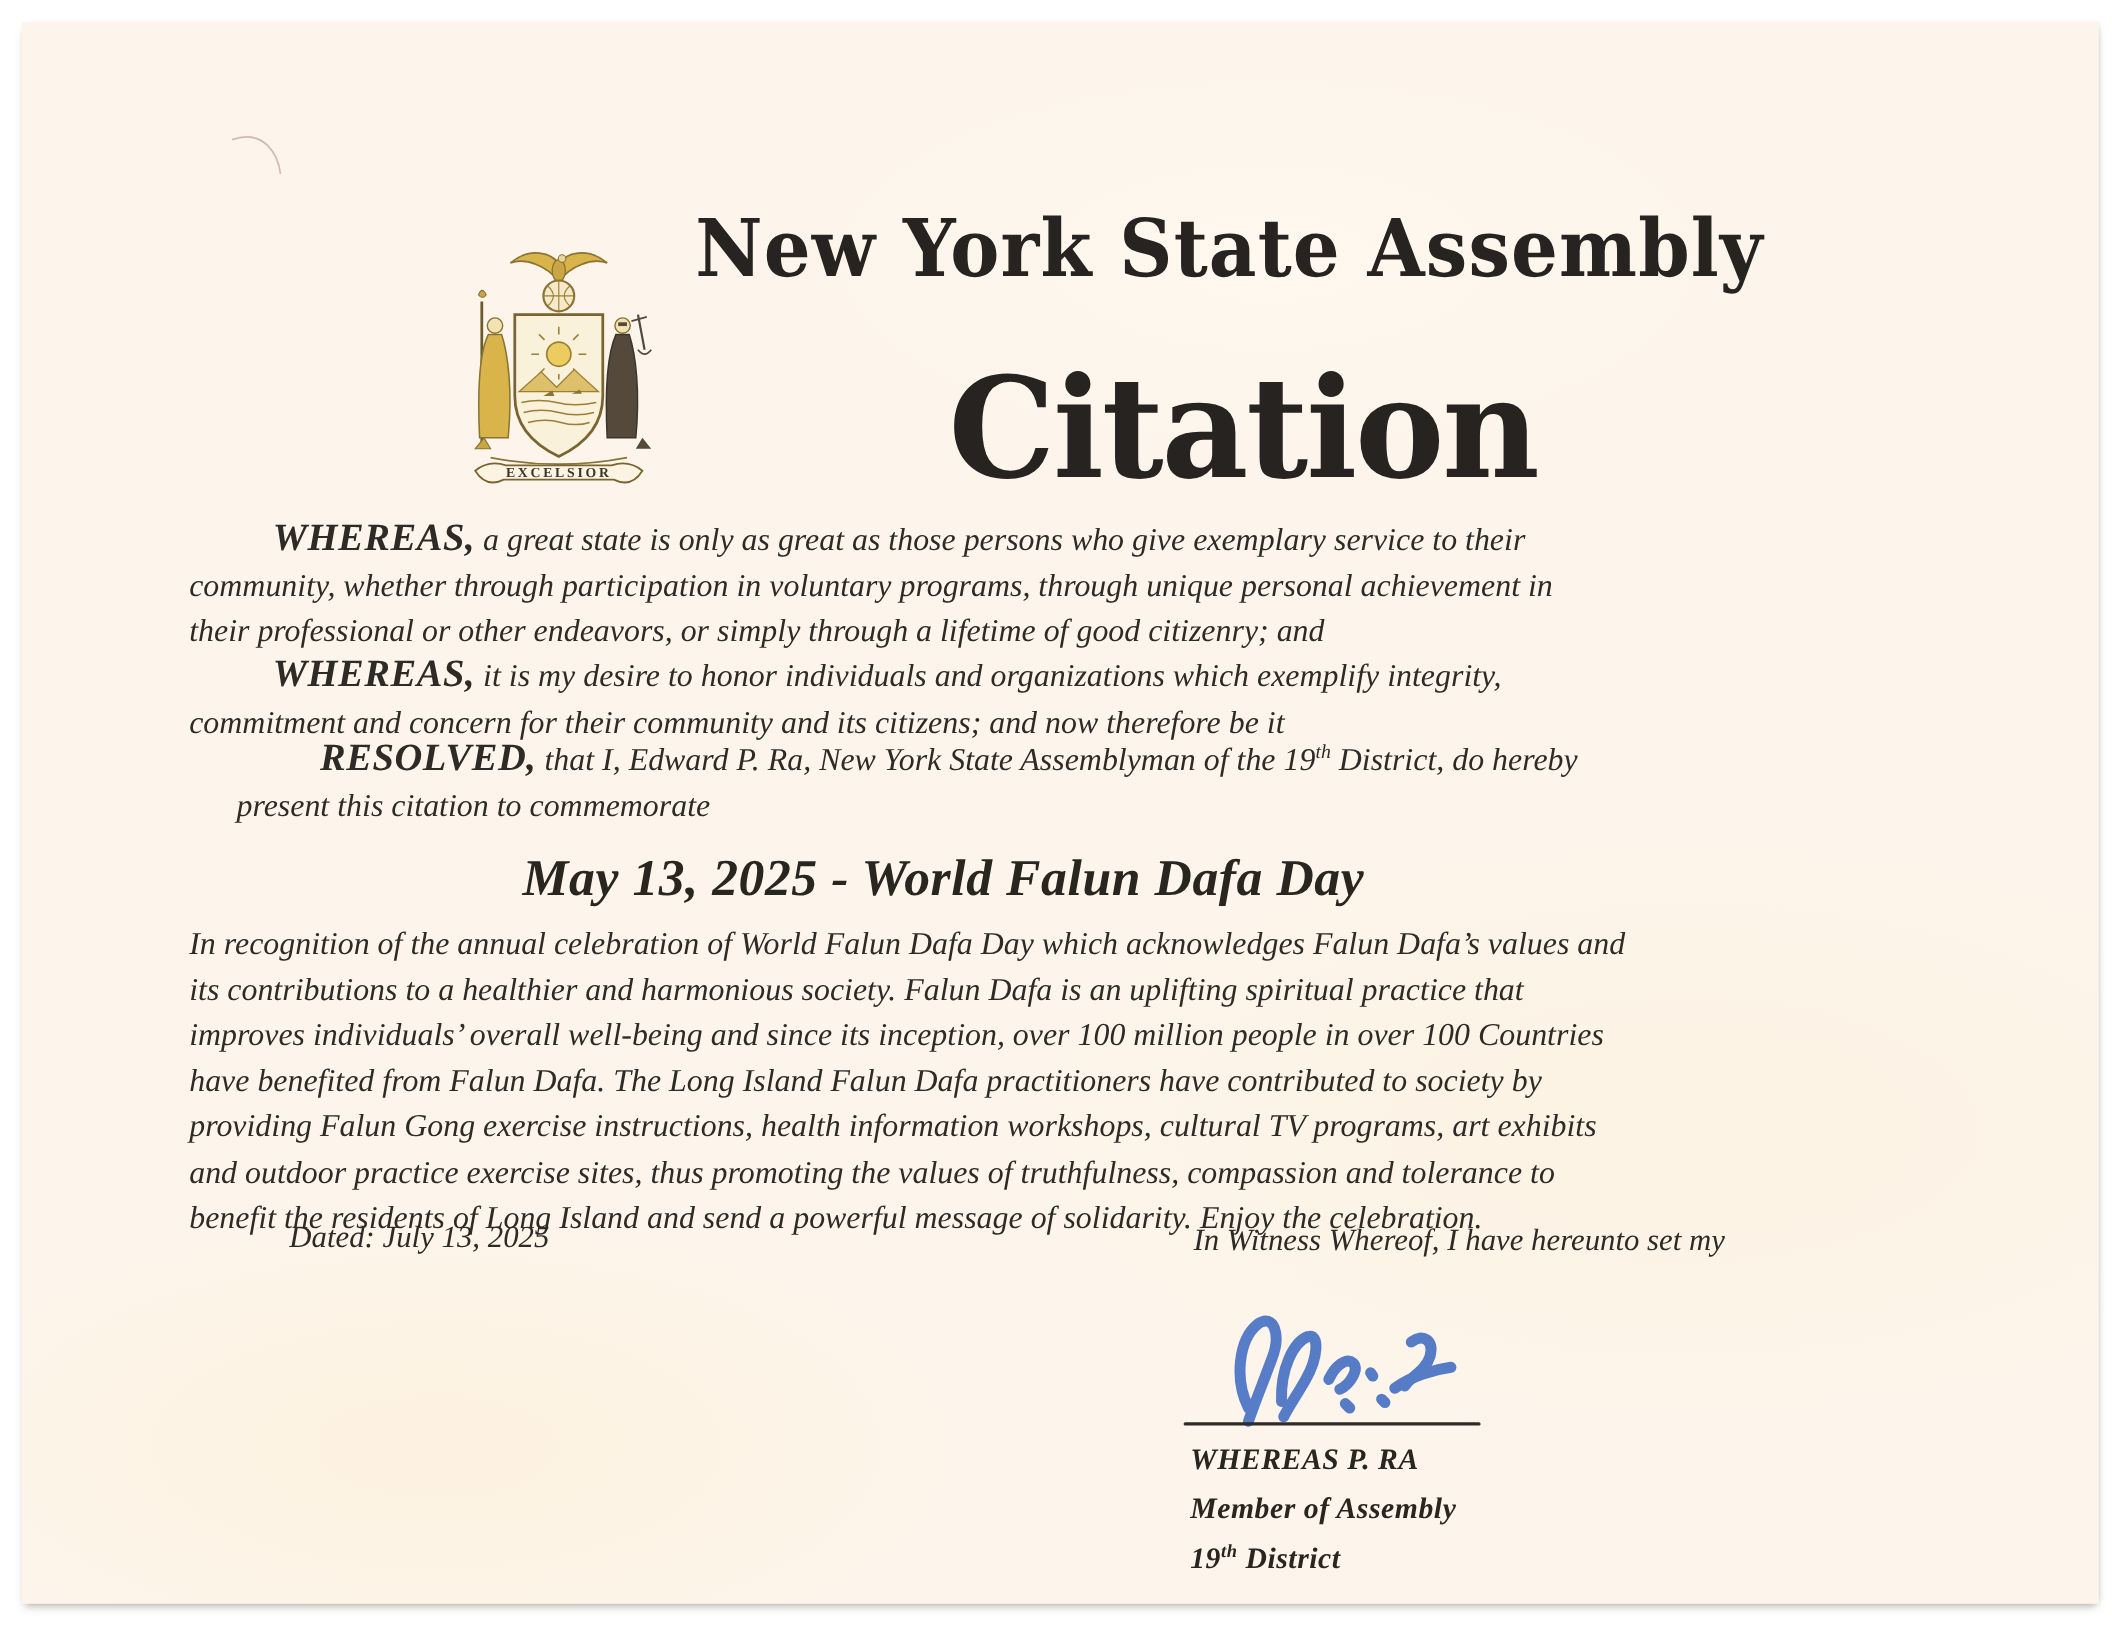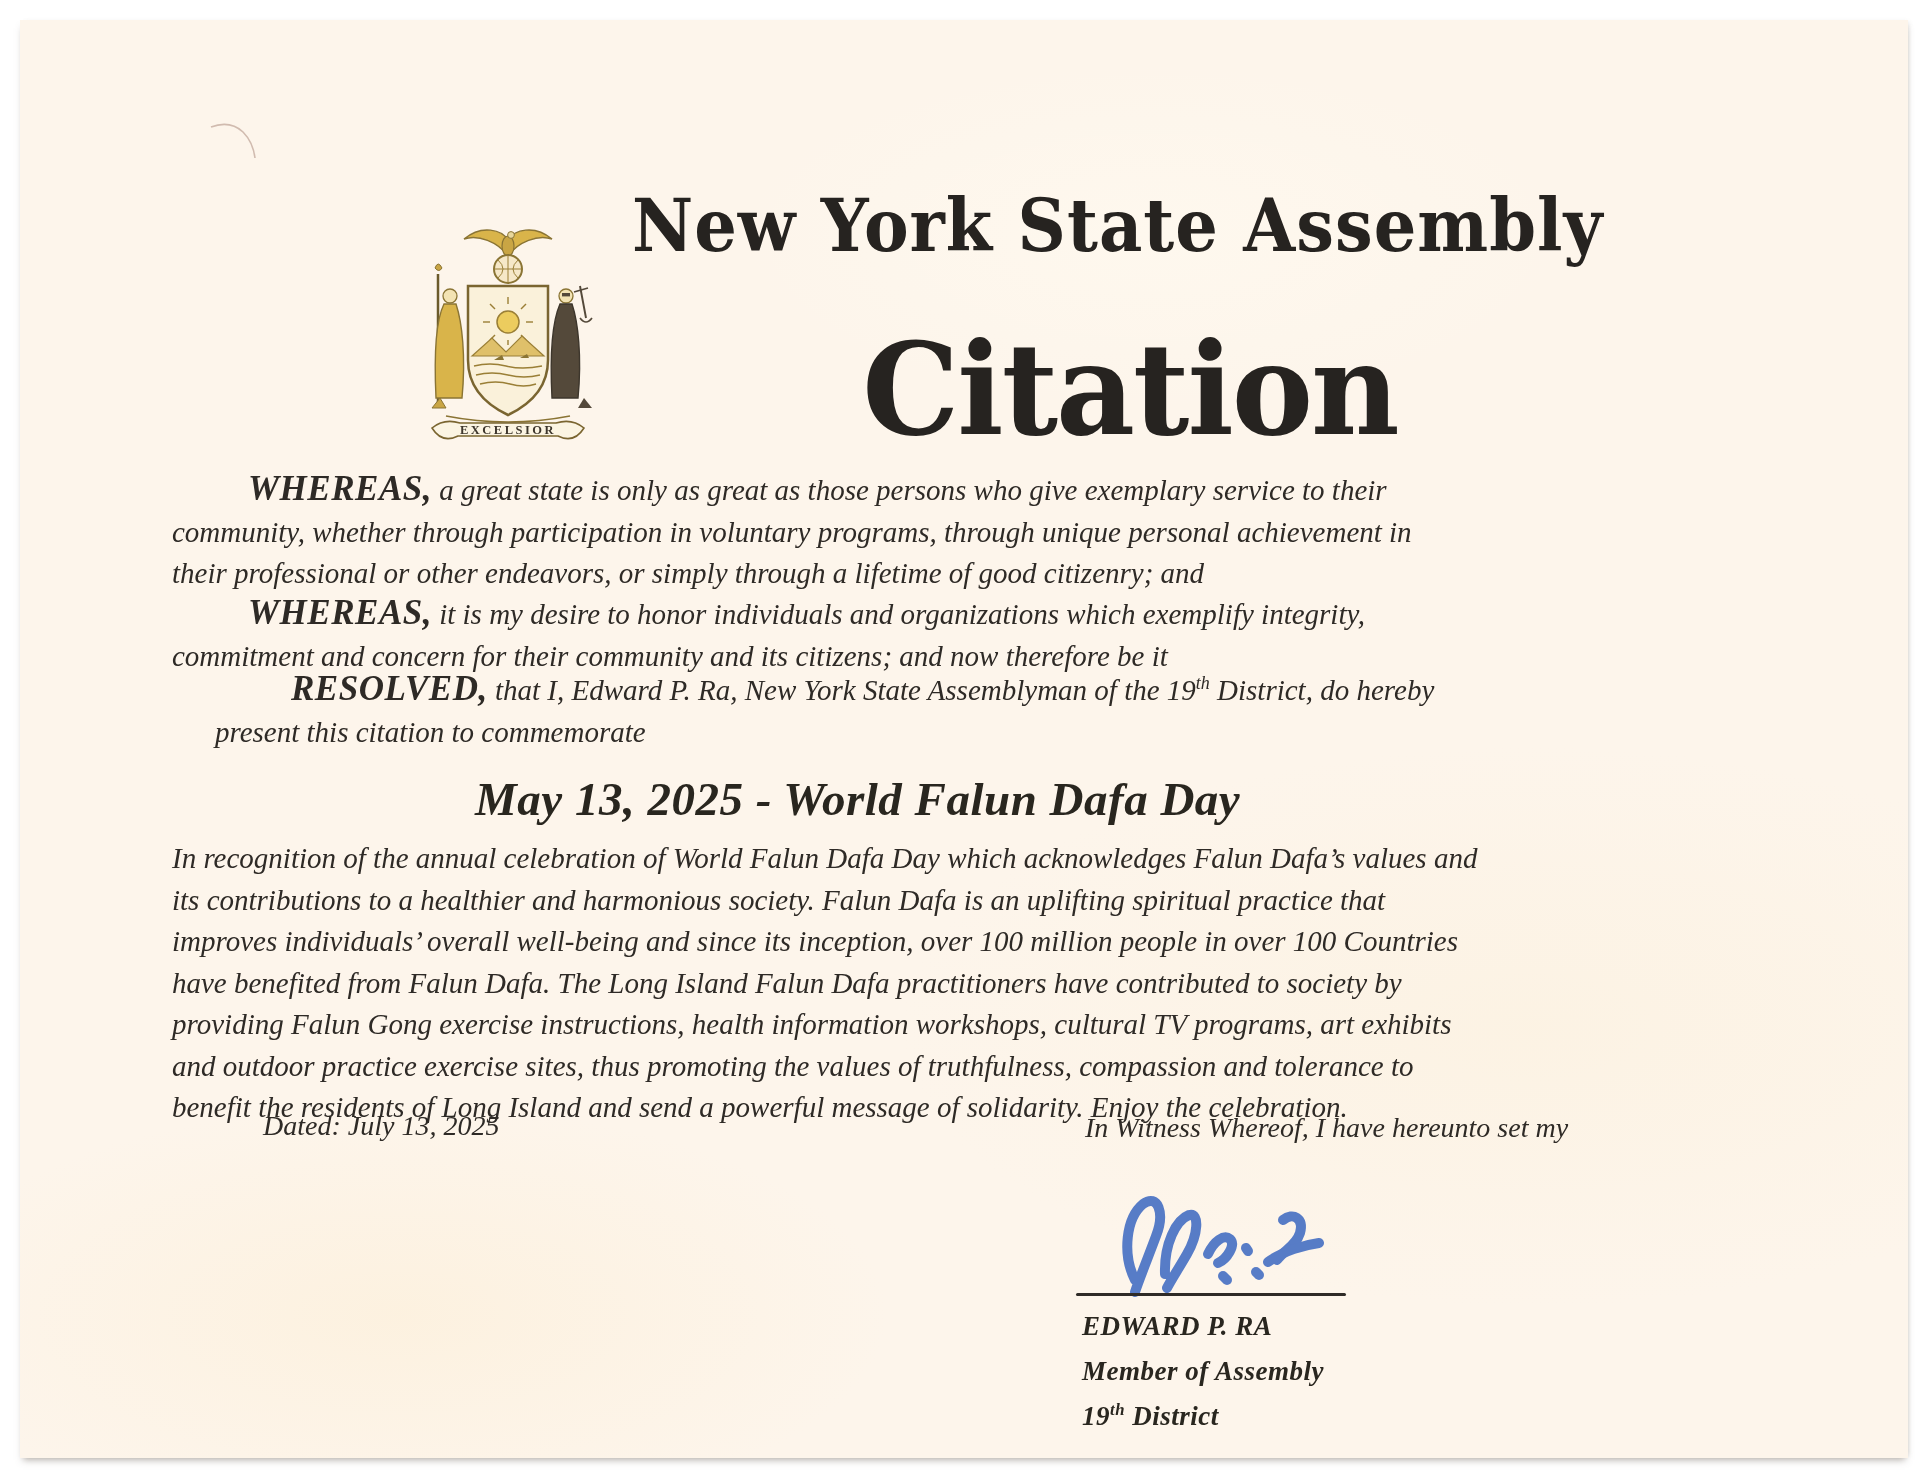--- a/index.html
+++ b/index.html
@@ -196,18 +196,18 @@
       <path d="M118,94 l4,4"></path>
       <path d="M141,66 l2,3"></path>
       <path d="M151,90 l3,3"></path>
       <path d="M178,38 C188,30 199,36 195,51 C191,64 179,68 172,78"></path>
       <path d="M163,80 C178,69 199,63 214,61"></path>
     </g>
   </svg>
   <div class="sig-line"></div>
 
   <div class="signatory">
-    <div>EDWARD P. RA</div>
+    <div>WHEREAS P. RA</div>
     <div>Member of Assembly</div>
     <div><span>19</span><sup class="ord">th</sup><span> District</span></div>
   </div>
 
 </div>
 
 </body></html>

